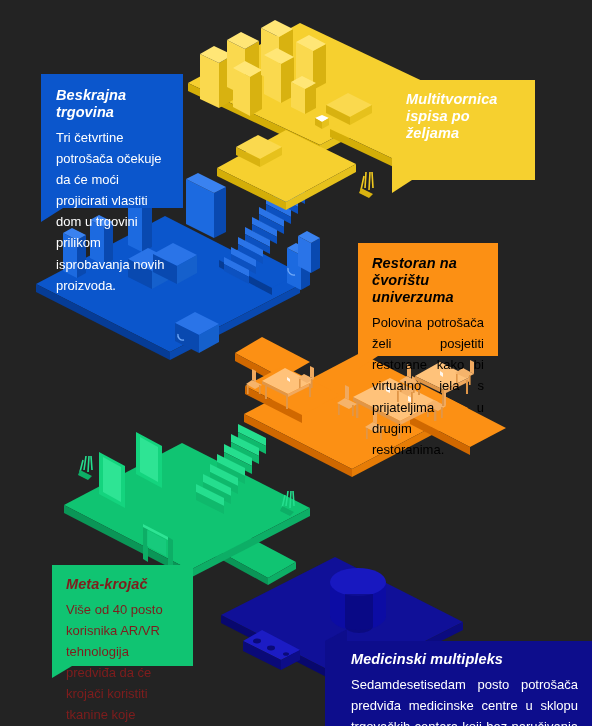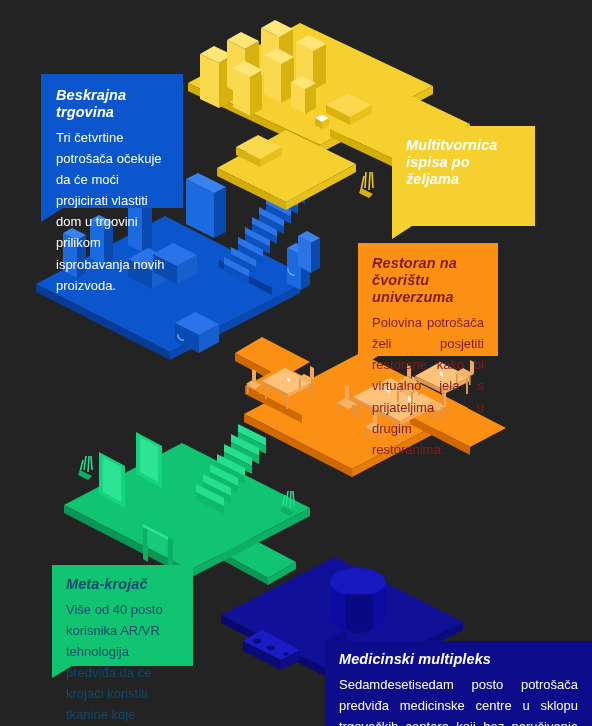--- a/index.html
+++ b/index.html
@@ -31,37 +31,37 @@
   }
   .callout p.justify{text-align:justify;}
   .tail{position:absolute;width:0;height:0;}
 
   
   #box-retail{left:41px;top:74px;width:142px;height:134px;background:#0B56CC;padding:13px 14px 10px 15px;}
   #box-retail h3,#box-retail p{color:#FFFFFF;}
   #box-retail .tail{left:0px;top:134px;border-left:22px solid #0B56CC;border-bottom:14px solid transparent;}
 
   
-  #box-factory{left:392px;top:80px;width:143px;height:100px;background:#F6D02F;padding:11px 14px 8px 14px;margin-top:46px;}
+  #box-factory{left:392px;top:80px;width:143px;height:100px;background:#F6D02F;padding:11px 14px 8px 14px;}
   #box-factory h3{color:#FFFFFF;}
   #box-factory p{color:#FFFFFF;}
   #box-factory .tail{left:0px;top:100px;border-left:20px solid #F6D02F;border-bottom:13px solid transparent;}
 
   
   #box-restaurant{left:358px;top:243px;width:140px;height:113px;background:#FC9014;padding:12px 14px 8px 14px;}
-  #box-restaurant h3,#box-restaurant p{color:#7f1d1d;}
+  #box-restaurant h3,#box-restaurant p{color:#000000;}
   #box-restaurant .tail{left:0px;top:113px;border-left:20px solid #FC9014;border-bottom:13px solid transparent;}
 
   
   #box-tailor{left:52px;top:565px;width:141px;height:101px;background:#10C472;padding:11px 14px 8px 14px;}
-  #box-tailor h3,#box-tailor p{color:#0c4a6e;}
+  #box-tailor h3,#box-tailor p{color:#7f1d1d;}
   #box-tailor .tail{left:0px;top:101px;border-left:20px solid #10C472;border-bottom:12px solid transparent;}
 
   
-  #box-medical{left:325px;top:641px;width:267px;height:85px;background:#0D0D8C;padding:10px 14px 8px 14px;}
+  #box-medical{left:325px;top:641px;width:267px;height:85px;background:#0D0D8C;padding:10px 14px 8px 26px;}
   #box-medical h3,#box-medical p{color:#FFFFFF;}
   #box-medical .tail{left:0px;top:-12px;border-right:22px solid #0D0D8C;border-top:12px solid transparent;}
 </style>
 </head>
 <body>
 
 <div class="stage">
 
   <svg class="scene" viewBox="0 0 592 726">
     <defs>

